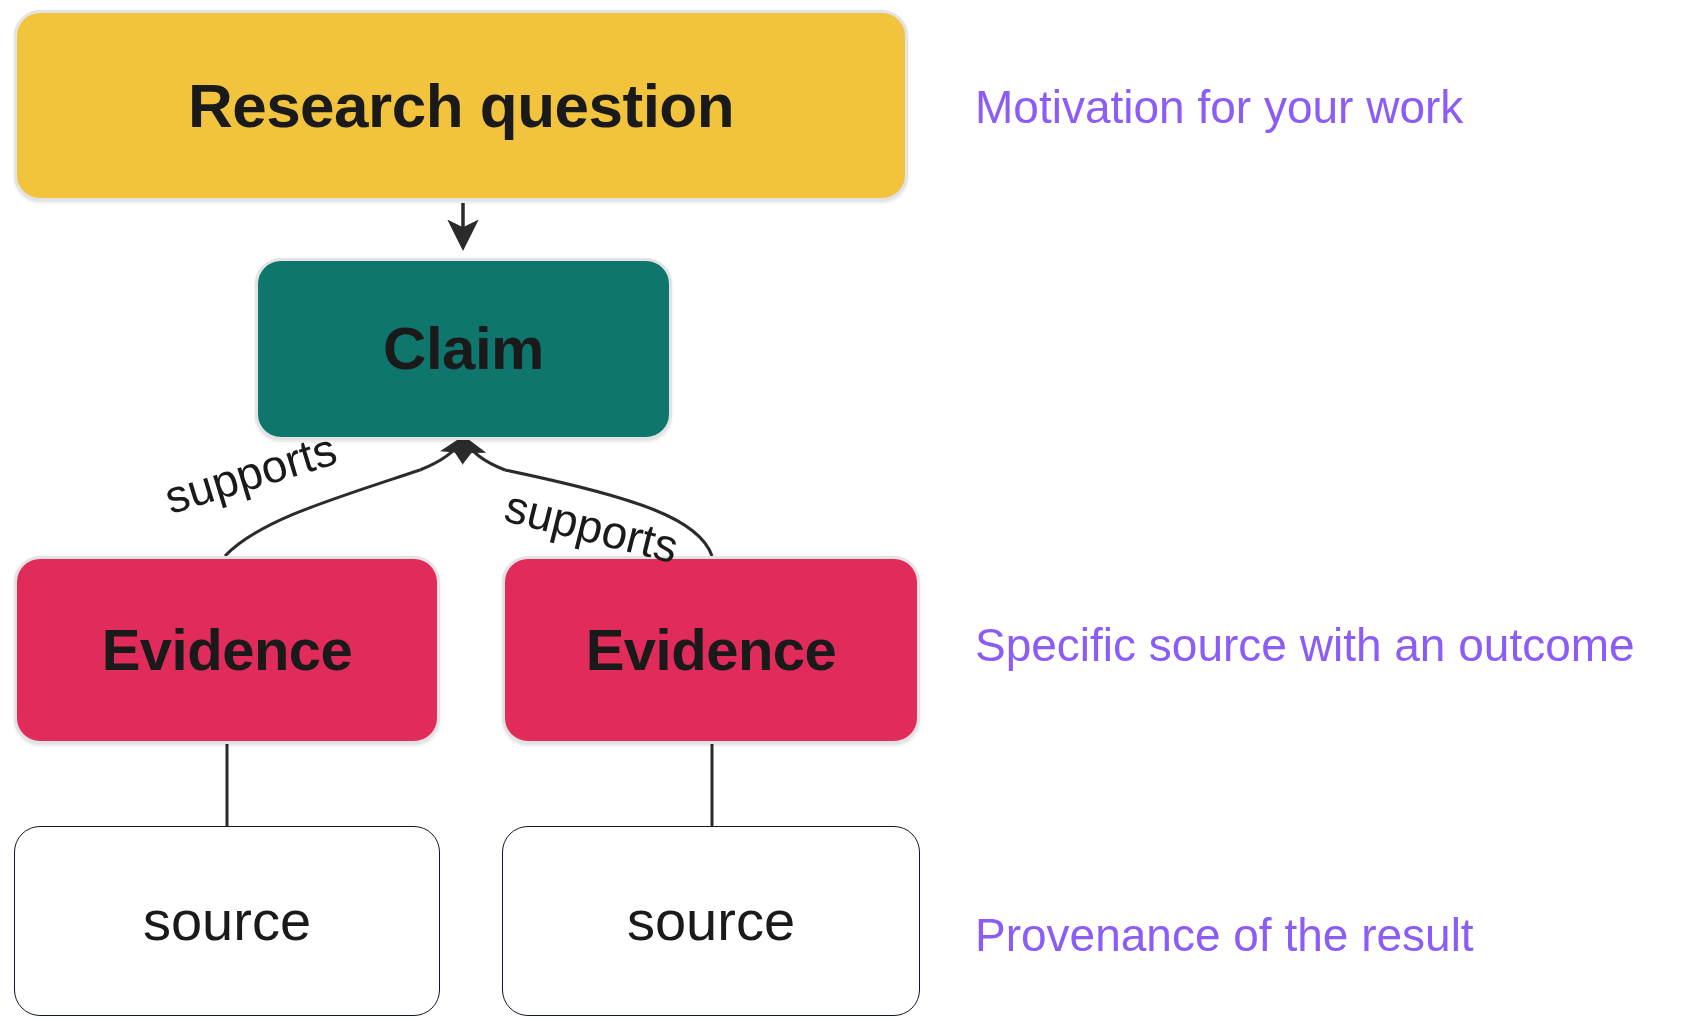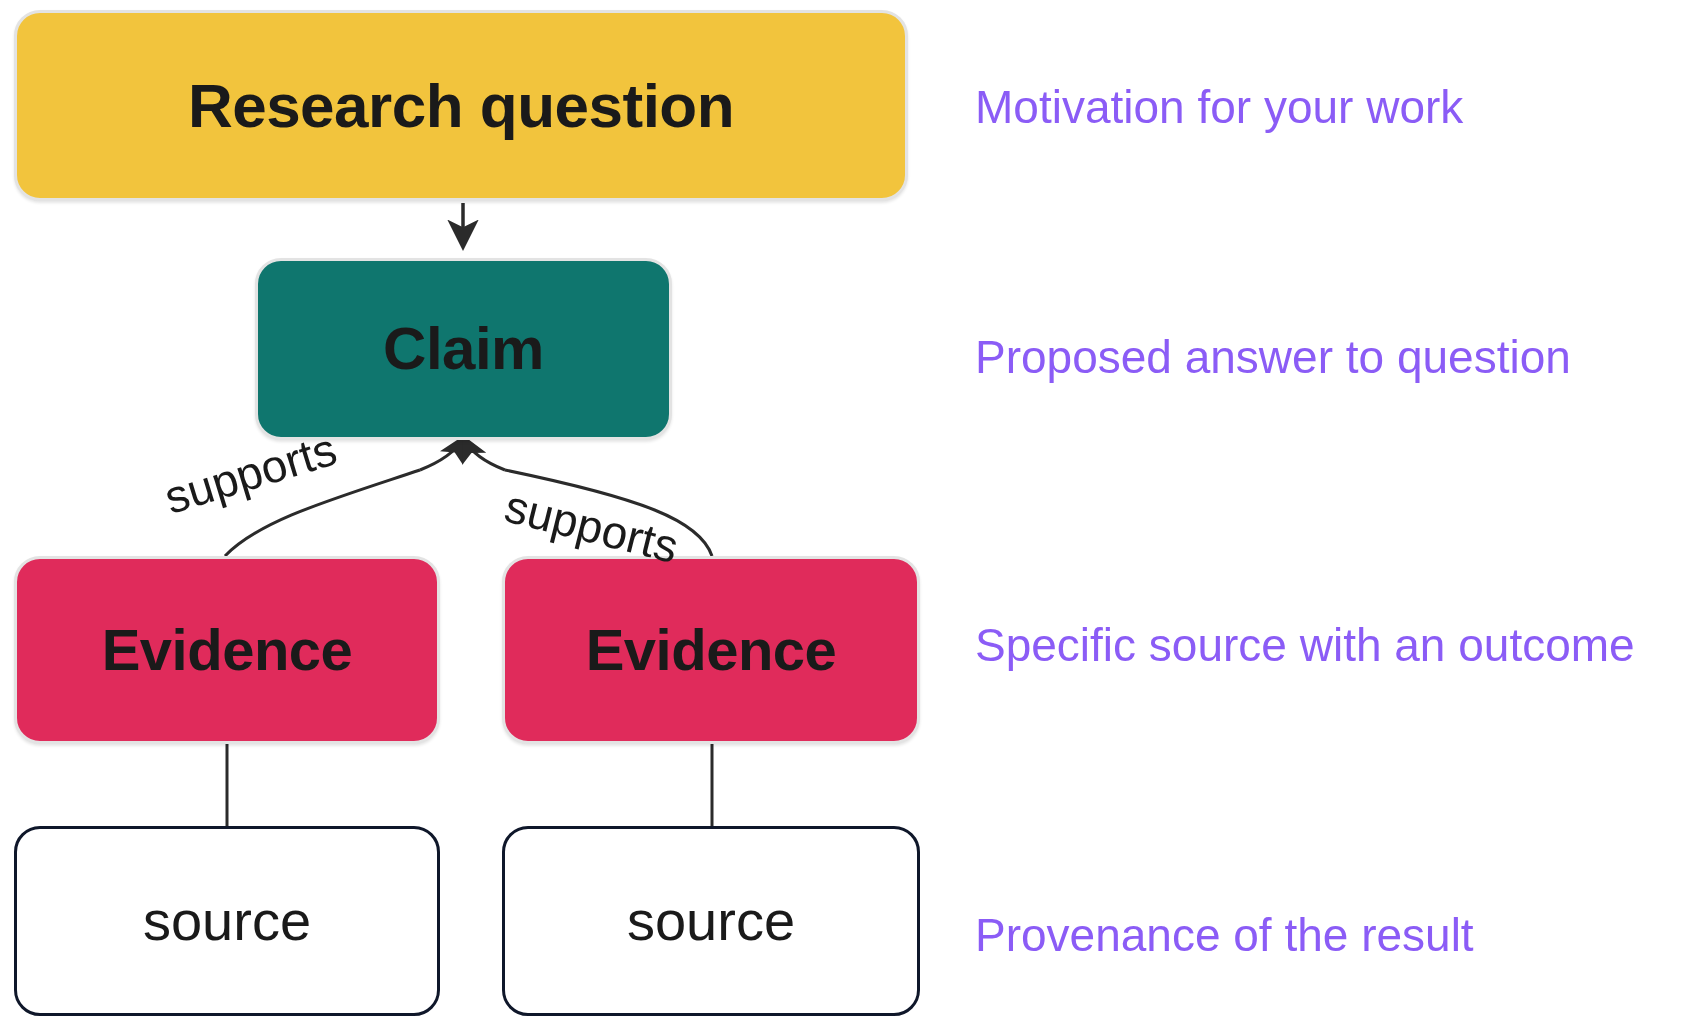--- a/index.html
+++ b/index.html
@@ -83,21 +83,21 @@
     font-weight: bold;
     font-stretch: condensed;
     letter-spacing: -0.5px;
   }
 
   .node-source {
     top: 826px;
     width: 426px;
     height: 190px;
     background: #ffffff;
-    border: 3px solid #0f172a;
+    border: 1px solid #0f172a;
   }
   .node-source-left  { left: 14px; }
   .node-source-right { left: 502px; width: 418px; }
   .node-source .node-label {
     font-size: 56px;
     font-weight: normal;
     font-stretch: condensed;
     color: #1a1a1a;
   }
 
@@ -207,17 +207,16 @@
   </div>
 
   <div class="node node-source node-source-right">
     <span class="node-label">source</span>
   </div>
 
   <div class="edge-label edge-label-left">supports</div>
   <div class="edge-label edge-label-right">supports</div>
 
   <div class="desc desc-0">Motivation for your work</div>
-  <div class="desc desc-1">Proposed answer to question</div>
   <div class="desc desc-2">Specific source with an outcome</div>
   <div class="desc desc-3">Provenance of the result</div>
 
 </div>
 
 </body></html>

